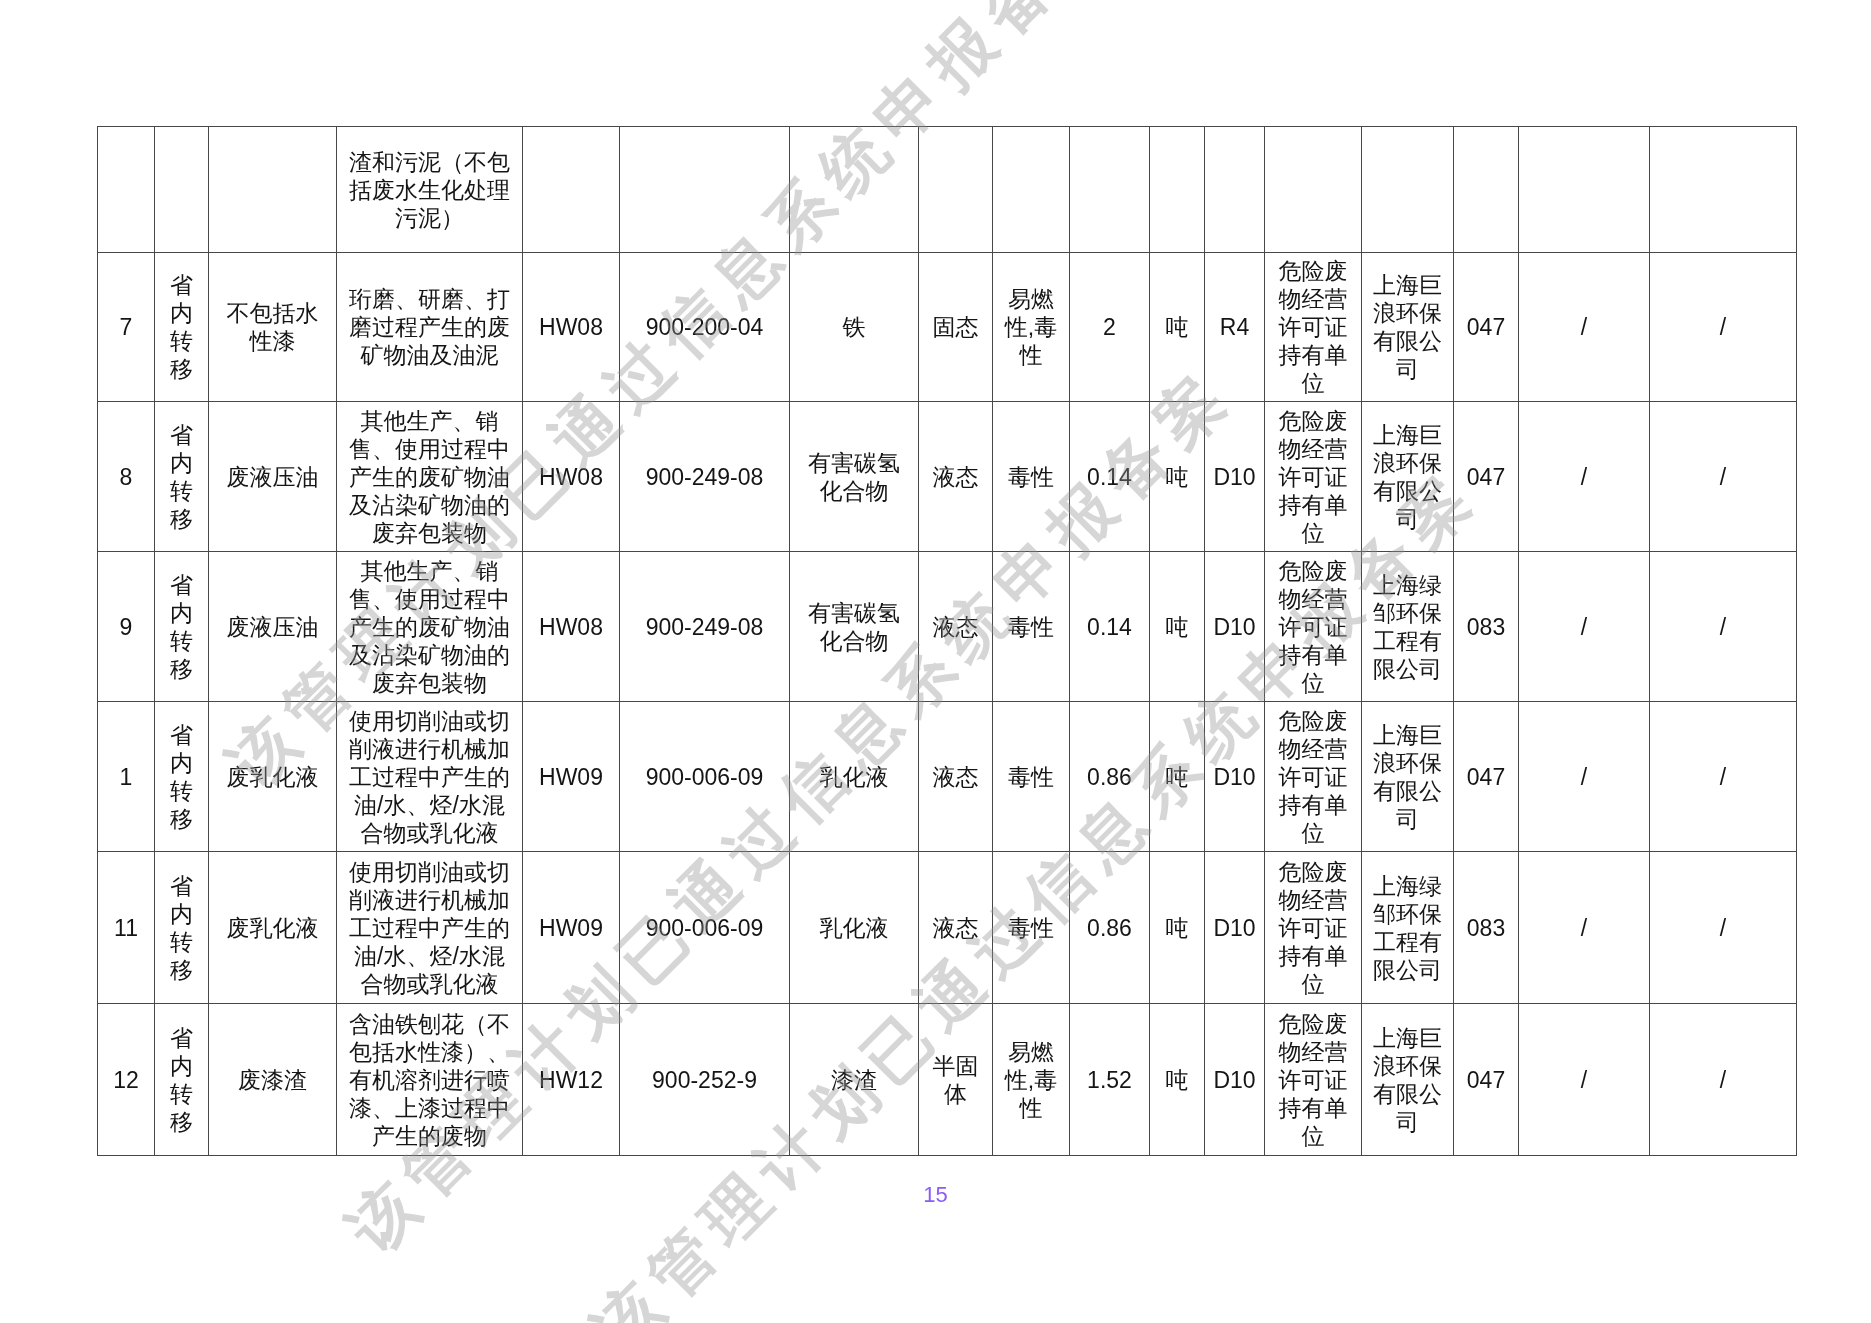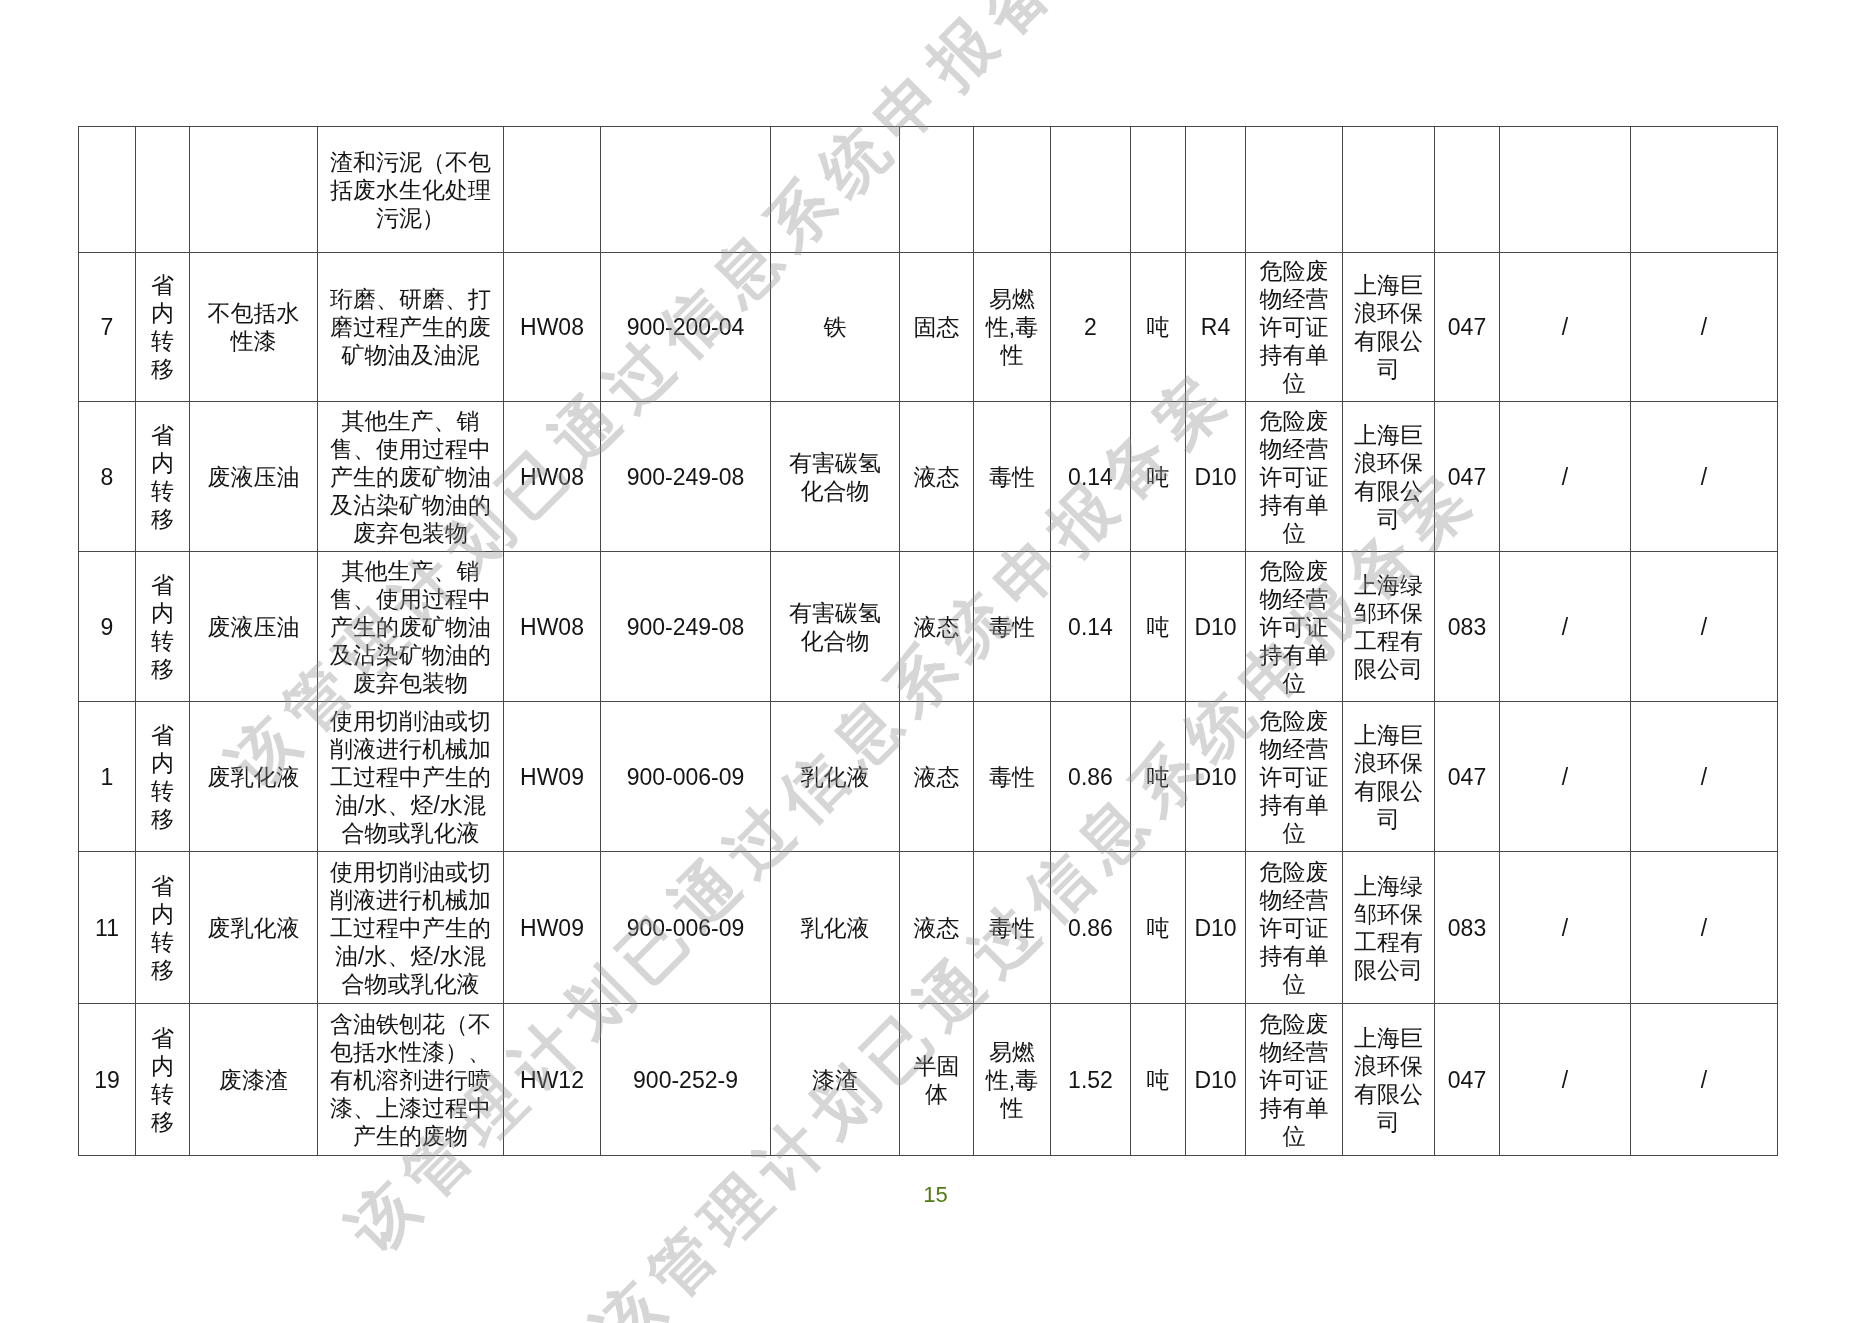--- a/index.html
+++ b/index.html
@@ -26,21 +26,21 @@
     pointer-events:none;
     user-select:none;
   }
   .w1{left:210px;top:745px;}
   .w2{left:330px;top:1210px;}
   .w3{left:575px;top:1310px;}
 
   
   table.waste{
     position:absolute;
-    left:78px;top:126px;
+    left:97px;top:126px;
     width:1699px;
     border-collapse:collapse;
     table-layout:fixed;
     z-index:2;
   }
   table.waste td{
     border:1.5px solid #474747;
     font-size:23px;
     line-height:28px;
     padding:4px 8px;
@@ -60,21 +60,21 @@
   tr.rh-10{height:150px;}
   tr.rh-11{height:152px;}
   tr.rh-12{height:152px;}
 
   .page-number{
     position:absolute;
     left:0;right:0;
     top:1182px;
     text-align:center;
     font-size:22px;
-    color:#4d7c0f;
+    color:#8b5cf6;
     z-index:2;
   }
 </style>
 </head>
 <body>
 
 <div class="page">
 
   <span class="watermark w1">该管理计划已通过信息系统申报备案</span>
   <span class="watermark w2">该管理计划已通过信息系统申报备案</span>
@@ -216,21 +216,21 @@
         <td>吨</td>
         <td>D10</td>
         <td>危险废物经营许可证持有单位</td>
         <td>上海绿邹环保工程有限公司</td>
         <td>083</td>
         <td>/</td>
         <td>/</td>
       </tr>
 
       <tr class="rh-12">
-        <td>19</td>
+        <td>12</td>
         <td>省内转移</td>
         <td class="c-left">废漆渣</td>
         <td class="c-left">含油铁刨花（不包括水性漆）、有机溶剂进行喷漆、上漆过程中产生的废物</td>
         <td>HW12</td>
         <td>900-252-9</td>
         <td class="c-left">漆渣</td>
         <td>半固体</td>
         <td>易燃性,毒性</td>
         <td class="c-right">1.52</td>
         <td>吨</td>

